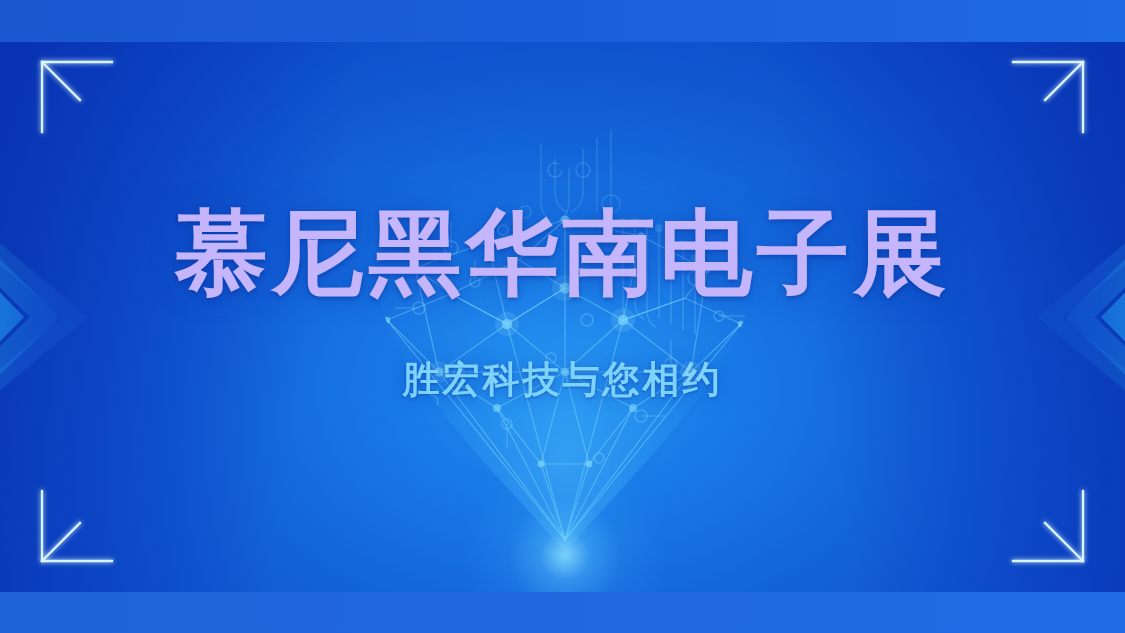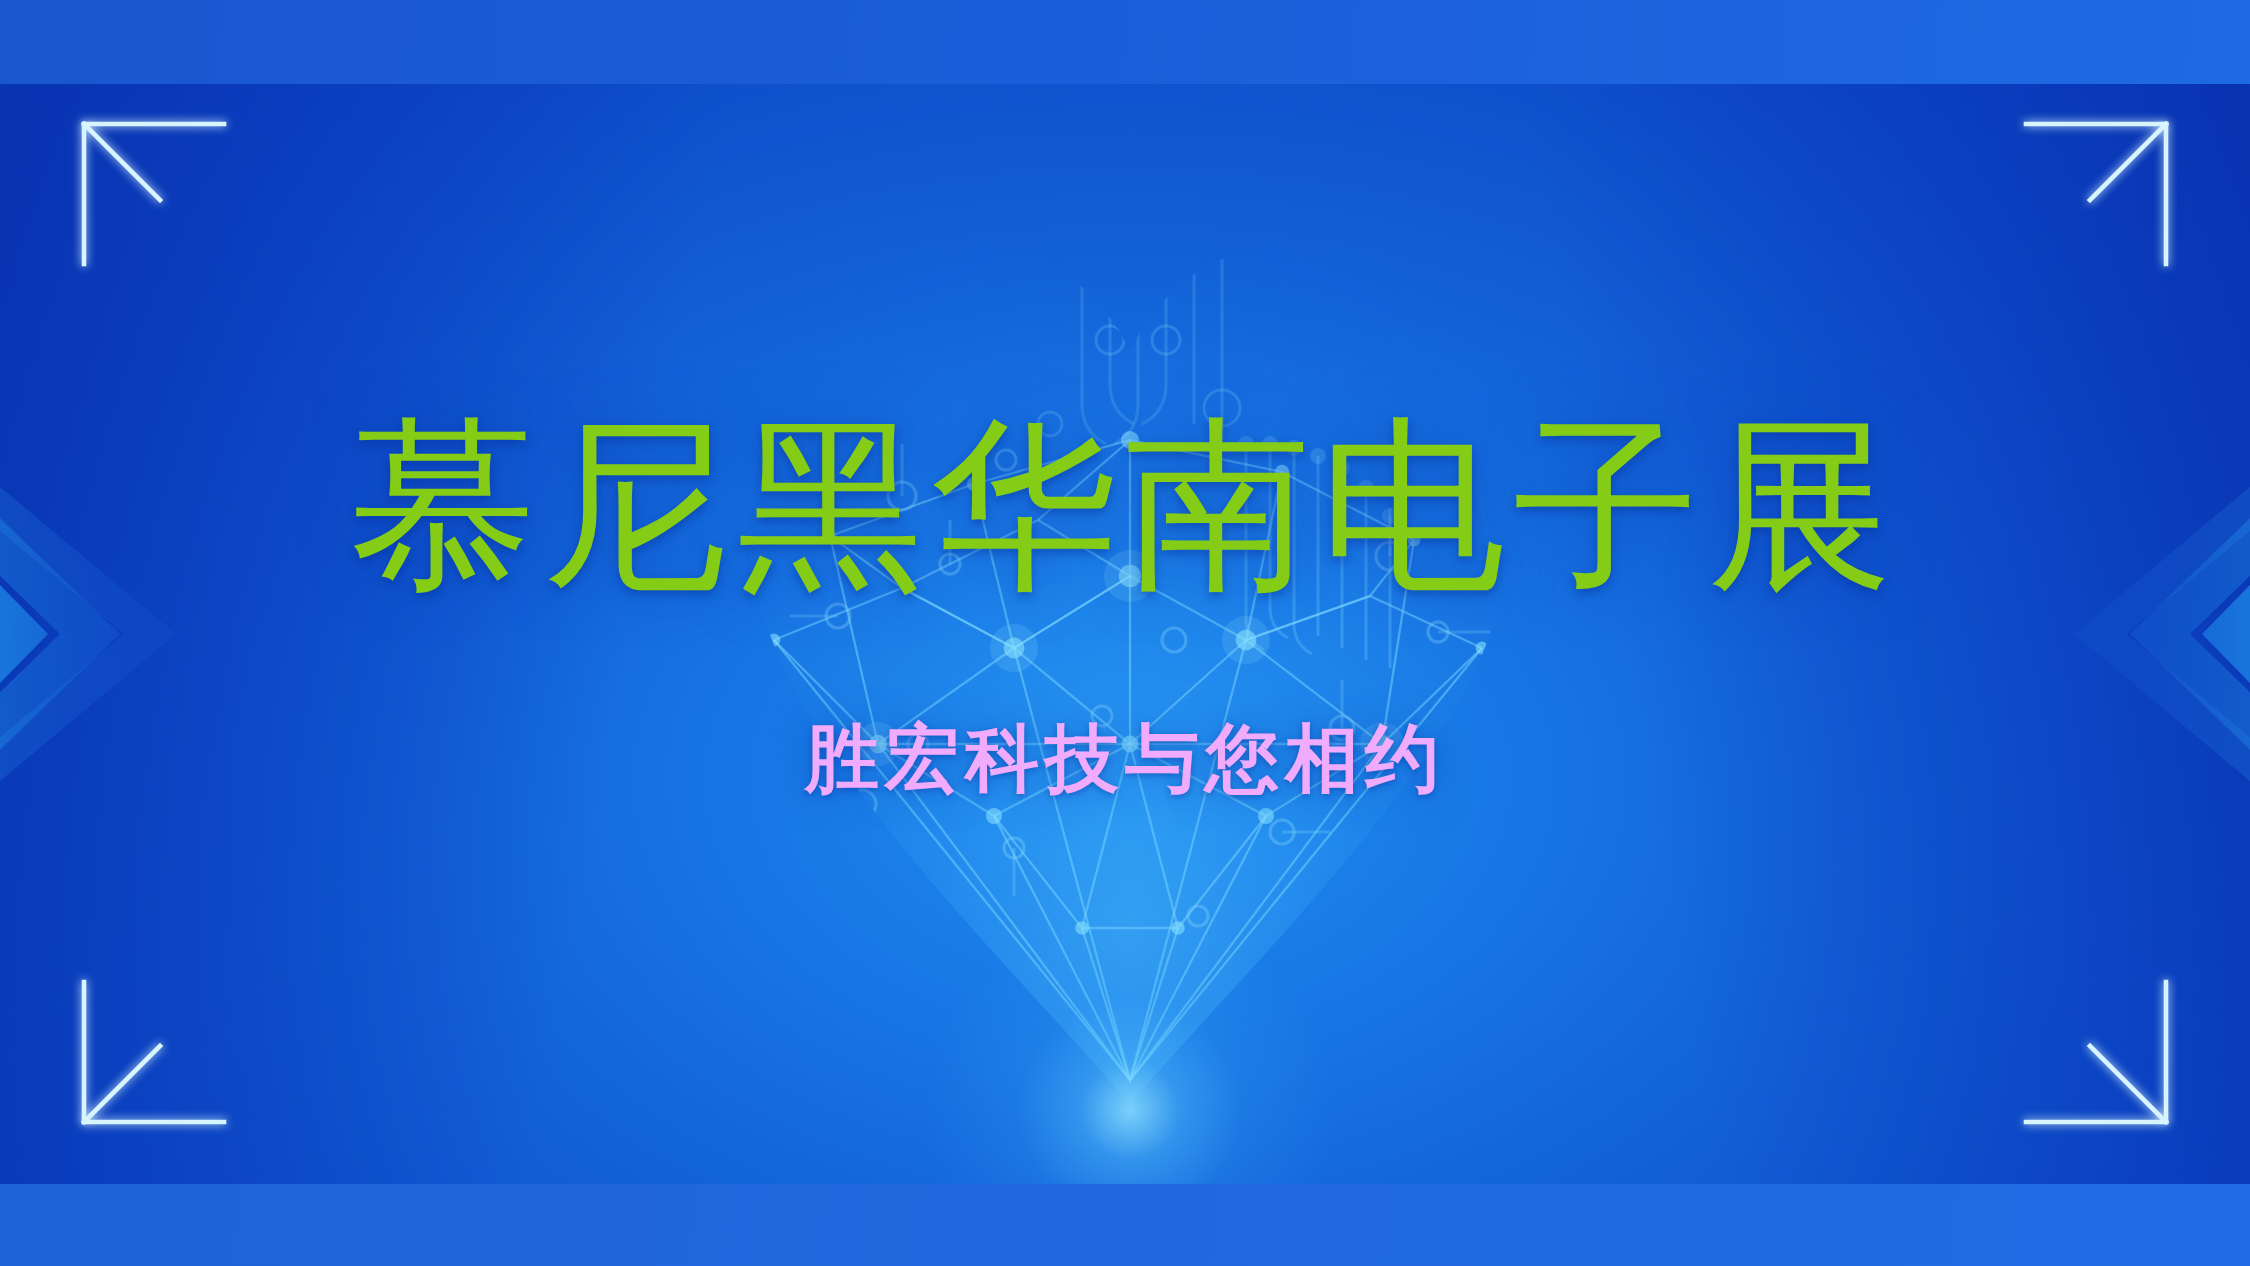--- a/index.html
+++ b/index.html
@@ -71,32 +71,32 @@
   .c-bl { left:40px;  bottom:70px; transform: scaleY(-1); }
   .c-br { right:40px; bottom:70px; transform: scale(-1,-1); }
 
   
   .text-block {
     position:absolute; left:0; top:0; width:100%; height:100%;
     display:flex; flex-direction:column; align-items:center; justify-content:center;
   }
   .title {
     font-size:93px;
-    font-weight:normal;
+    font-weight:bold;
     letter-spacing:4px;
-    color:#84cc16;
+    color:#c4b5fd;
     line-height:1.02;
     white-space:nowrap;
     text-shadow: 0 0 26px rgba(10,60,180,.55), 0 2px 5px rgba(6,40,140,.45);
     margin-top:-22px;
   }
   .subtitle {
     font-size:37px;
     font-weight:bold;
-    color:#f0abfc;
+    color:#7dd3fc;
     letter-spacing:3px;
     white-space:nowrap;
     margin-top:54px;
     text-shadow: 0 0 18px rgba(10,60,180,.5), 0 1px 3px rgba(6,40,140,.4);
   }
 </style>
 </head>
 <body>
 
 <div id="banner">

